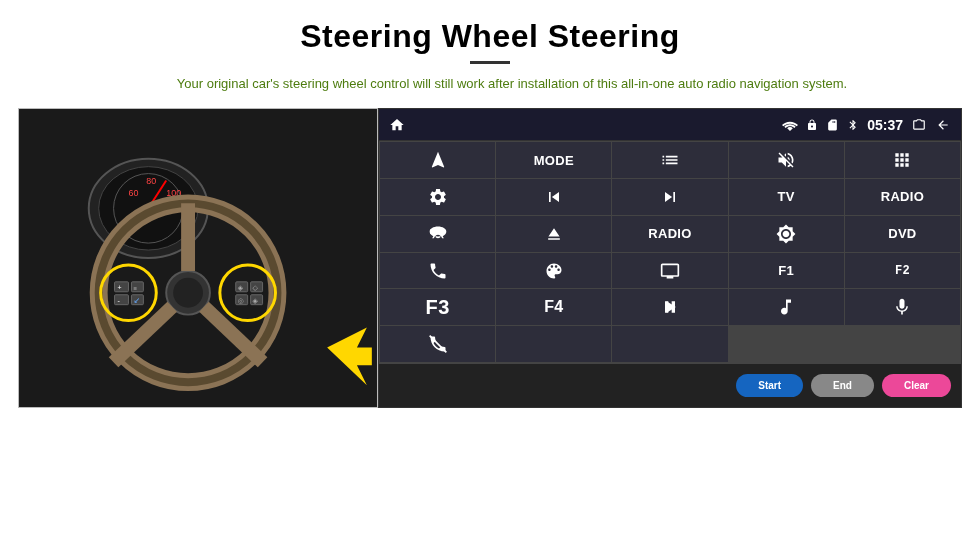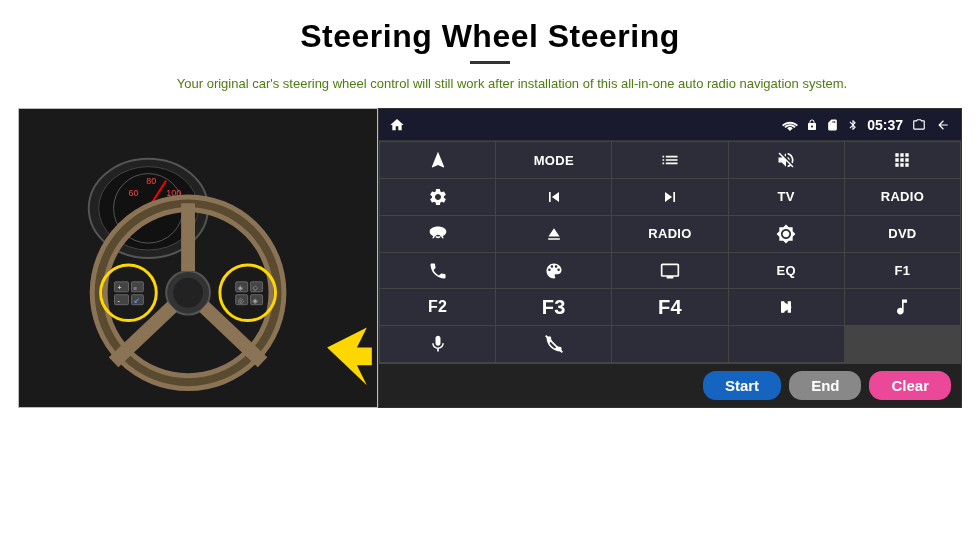--- a/index.html
+++ b/index.html
@@ -115,21 +115,21 @@
       justify-content: flex-end;
       padding: 0 10px;
       gap: 8px;
       border-top: 1px solid #444;
     }
 
     .bottom-btn {
       padding: 6px 22px;
       border: none;
       border-radius: 13px;
-      font-size: 15px;
+      font-size: 10px;
       font-weight: 600;
       cursor: pointer;
     }
 
     .btn-start { background: #1565c0; color: #fff; }
     .btn-end { background: #888; color: #ffffff; text-align: right; }
     .btn-clear { background: #ec4899; color: #fff; }
   </style>
 </head>
 <body>
@@ -297,26 +297,25 @@
       <button class="btn">
         <svg viewBox="0 0 24 24" fill="white">
             <path d="M12 3c-4.97 0-9 4.03-9 9s4.03 9 9 9c.83 0 1.5-.67 1.5-1.5 0-.39-.15-.74-.39-1.01-.23-.26-.38-.61-.38-.99 0-.83.67-1.5 1.5-1.5H16c2.76 0 5-2.24 5-5 0-4.42-4.03-8-9-8zm-5.5 9c-.83 0-1.5-.67-1.5-1.5S5.67 9 6.5 9 8 9.67 8 10.5 7.33 12 6.5 12zm3-4C8.67 8 8 7.33 8 6.5S8.67 5 9.5 5s1.5.67 1.5 1.5S10.33 8 9.5 8zm5 0c-.83 0-1.5-.67-1.5-1.5S13.67 5 14.5 5s1.5.67 1.5 1.5S15.33 8 14.5 8zm3 4c-.83 0-1.5-.67-1.5-1.5S16.67 9 17.5 9s1.5.67 1.5 1.5-.67 1.5-1.5 1.5z"></path>
           </svg>
       </button>
       <button class="btn">
         <svg viewBox="0 0 24 24" fill="white">
             <path d="M21 3H3c-1.1 0-2 .9-2 2v12c0 1.1.9 2 2 2h5v2h8v-2h5c1.1 0 1.99-.9 1.99-2L23 5c0-1.1-.9-2-2-2zm0 14H3V5h18v12z"></path>
           </svg>
       </button>
-      <button class="btn">EQ</button>
       <button class="btn">F1</button>
 
-      <button class="btn" style="font-size:16px; font-weight:bold;">F2</button>
+      <button class="btn" style="font-size:12px; font-weight:bold;font-family:Liberation Mono, monospace;">F2</button>
       <button class="btn" style="font-size:20px; font-weight:bold;">F3</button>
-      <button class="btn" style="font-size:20px; font-weight:bold;">F4</button>
+      <button class="btn" style="font-size:16px; font-weight:bold;">F4</button>
       <button class="btn">
         <svg viewBox="0 0 24 24" fill="white">
             <path d="M8 5v14l11-7z"></path>
             <path d="M6 19h4V5H6v14zm8-14v14h4V5h-4z"></path>
           </svg>
       </button>
 
       <button class="btn">
         <svg viewBox="0 0 24 24" fill="white">
             <path d="M12 3v10.55c-.59-.34-1.27-.55-2-.55-2.21 0-4 1.79-4 4s1.79 4 4 4 4-1.79 4-4V7h4V3h-6z"></path>

